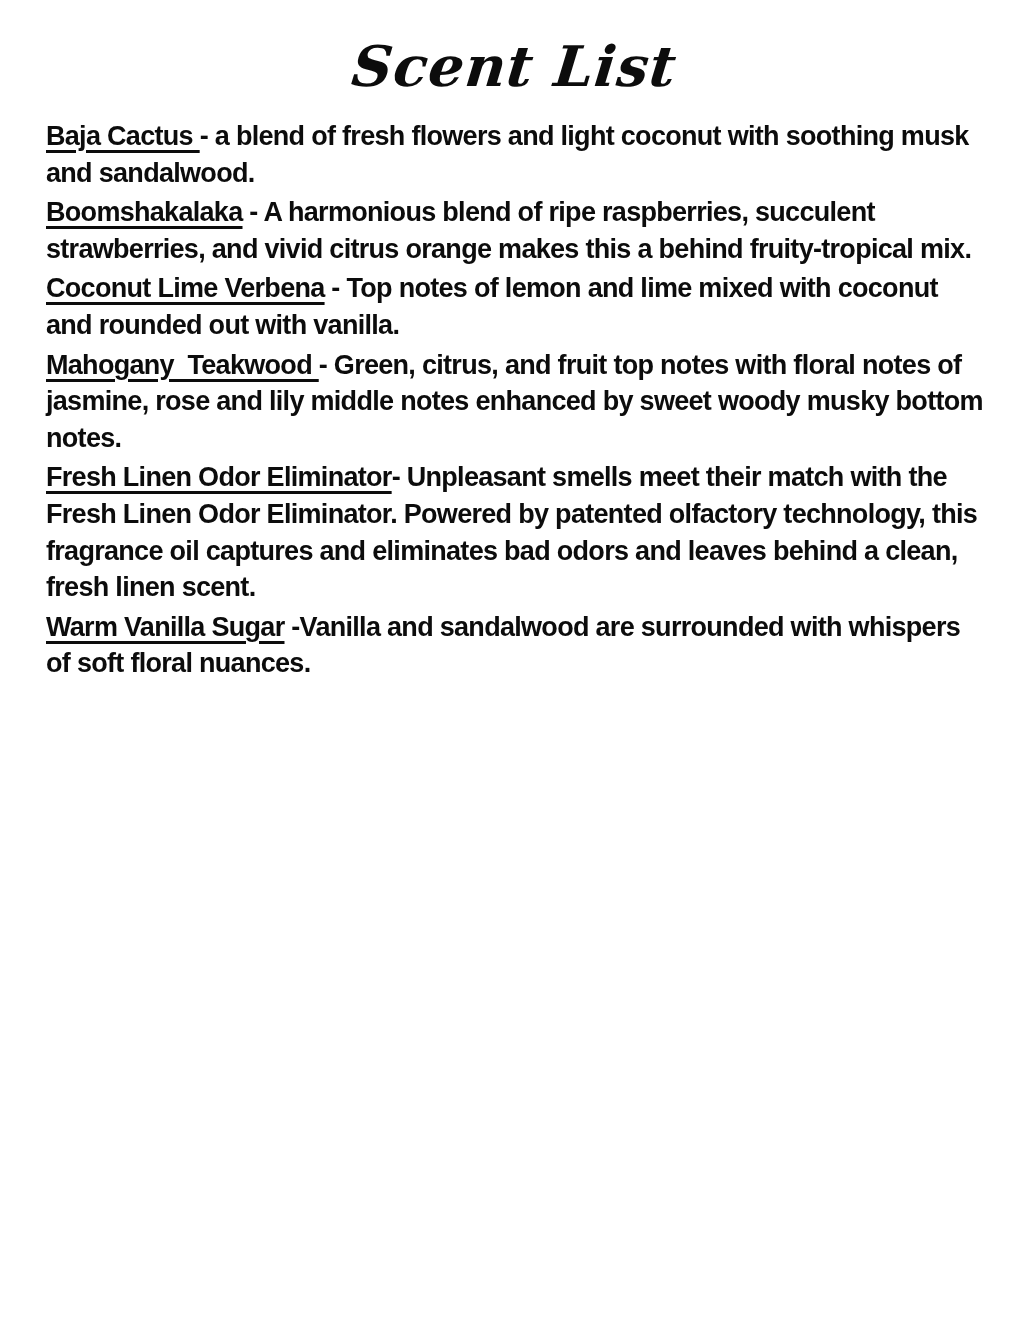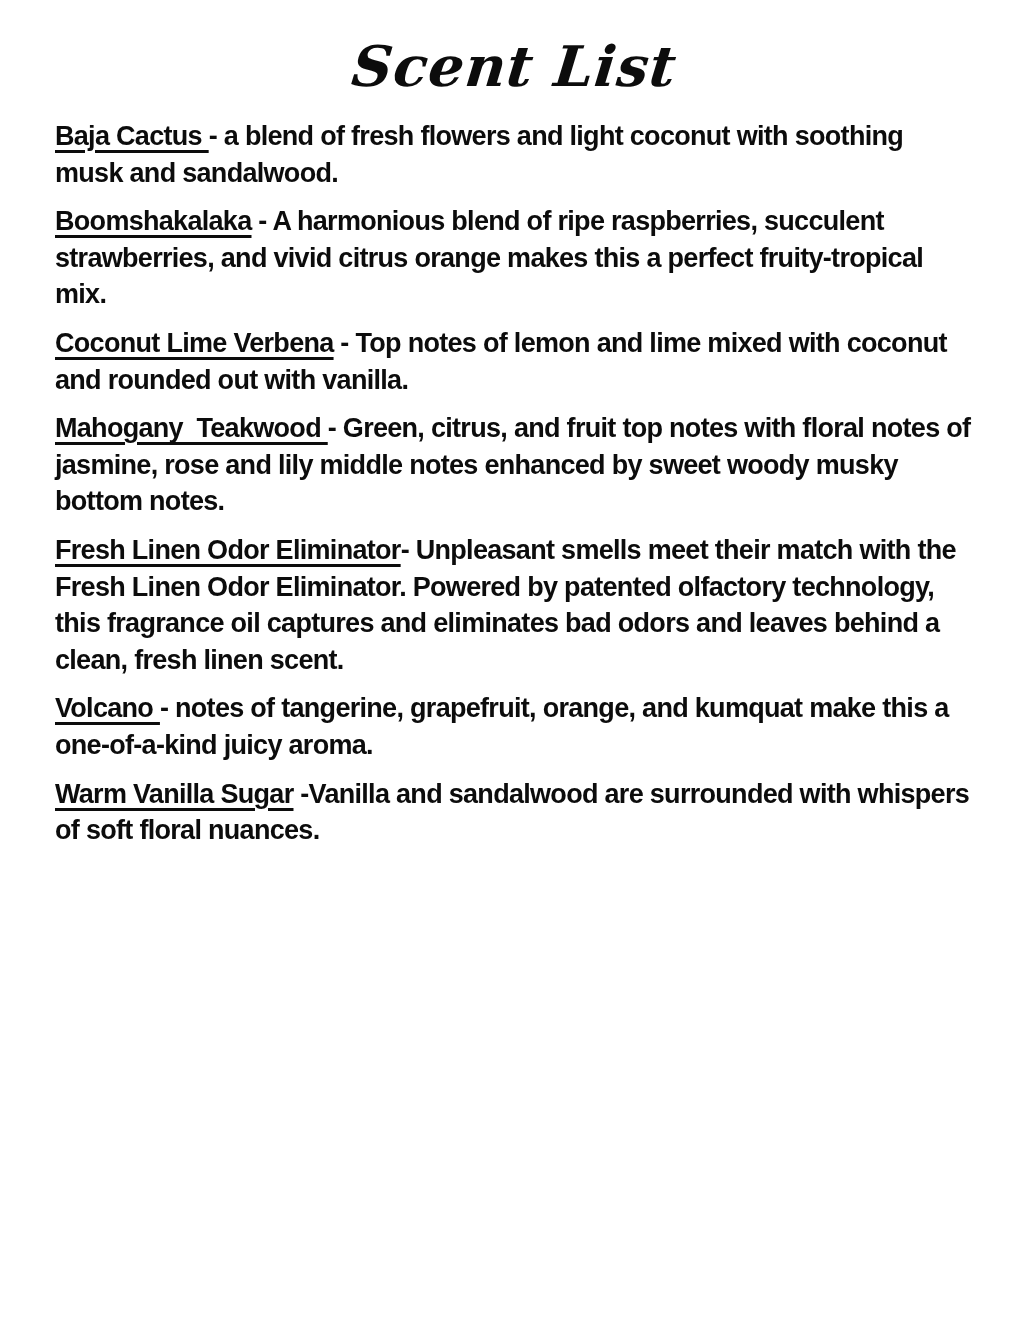--- a/index.html
+++ b/index.html
@@ -30,36 +30,35 @@
     letter-spacing: 1px;
   }
   .scent-list {
     font-weight: 700;
     font-size: 27px;
     line-height: 36.6px;
     letter-spacing: -0.7px;
     max-width: 948px;
   }
   .entry {
-    margin: 12px;
+    margin: 3px;
   }
   .scent-name {
     text-decoration: underline;
     text-decoration-thickness: 2.5px;
     text-underline-offset: 5px;
   }
 </style>
 </head>
 <body>
 
 <div class="page">
   <h1 class="title">Scent List</h1>
 
   <div class="scent-list">
     <p class="entry"><span class="scent-name">Baja Cactus&nbsp;</span><span>- a blend of fresh flowers and light coconut with soothing musk and sandalwood.</span></p>
-    <p class="entry"><span class="scent-name">Boomshakalaka</span><span> - A harmonious blend of ripe raspberries, succulent strawberries, and vivid citrus orange makes this a perfect fruity-tropical mix.</span></p>
+    <p class="entry"><span class="scent-name">Boomshakalaka</span><span> - A harmonious blend of ripe raspberries, succulent strawberries, and vivid citrus orange makes this a behind fruity-tropical mix.</span></p>
     <p class="entry"><span class="scent-name">Coconut Lime Verbena</span><span> - Top notes of lemon and lime mixed with coconut and rounded out with vanilla.</span></p>
     <p class="entry"><span class="scent-name">Mahogany&nbsp; Teakwood&nbsp;</span><span>- Green, citrus, and fruit top notes with floral notes of jasmine, rose and lily middle notes enhanced by sweet woody musky bottom notes.</span></p>
     <p class="entry"><span class="scent-name">Fresh Linen Odor Eliminator</span><span>- Unpleasant smells meet their match with the Fresh Linen Odor Eliminator. Powered by patented olfactory technology, this fragrance oil captures and eliminates bad odors and leaves behind a clean, fresh linen scent.</span></p>
-    <p class="entry"><span class="scent-name">Volcano&nbsp;</span><span>- notes of tangerine, grapefruit, orange, and kumquat make this a one-of-a-kind juicy aroma.</span></p>
     <p class="entry"><span class="scent-name">Warm Vanilla Sugar</span><span> -Vanilla and sandalwood are surrounded with whispers of soft floral nuances.</span></p>
   </div>
 </div>
 
 </body></html>

